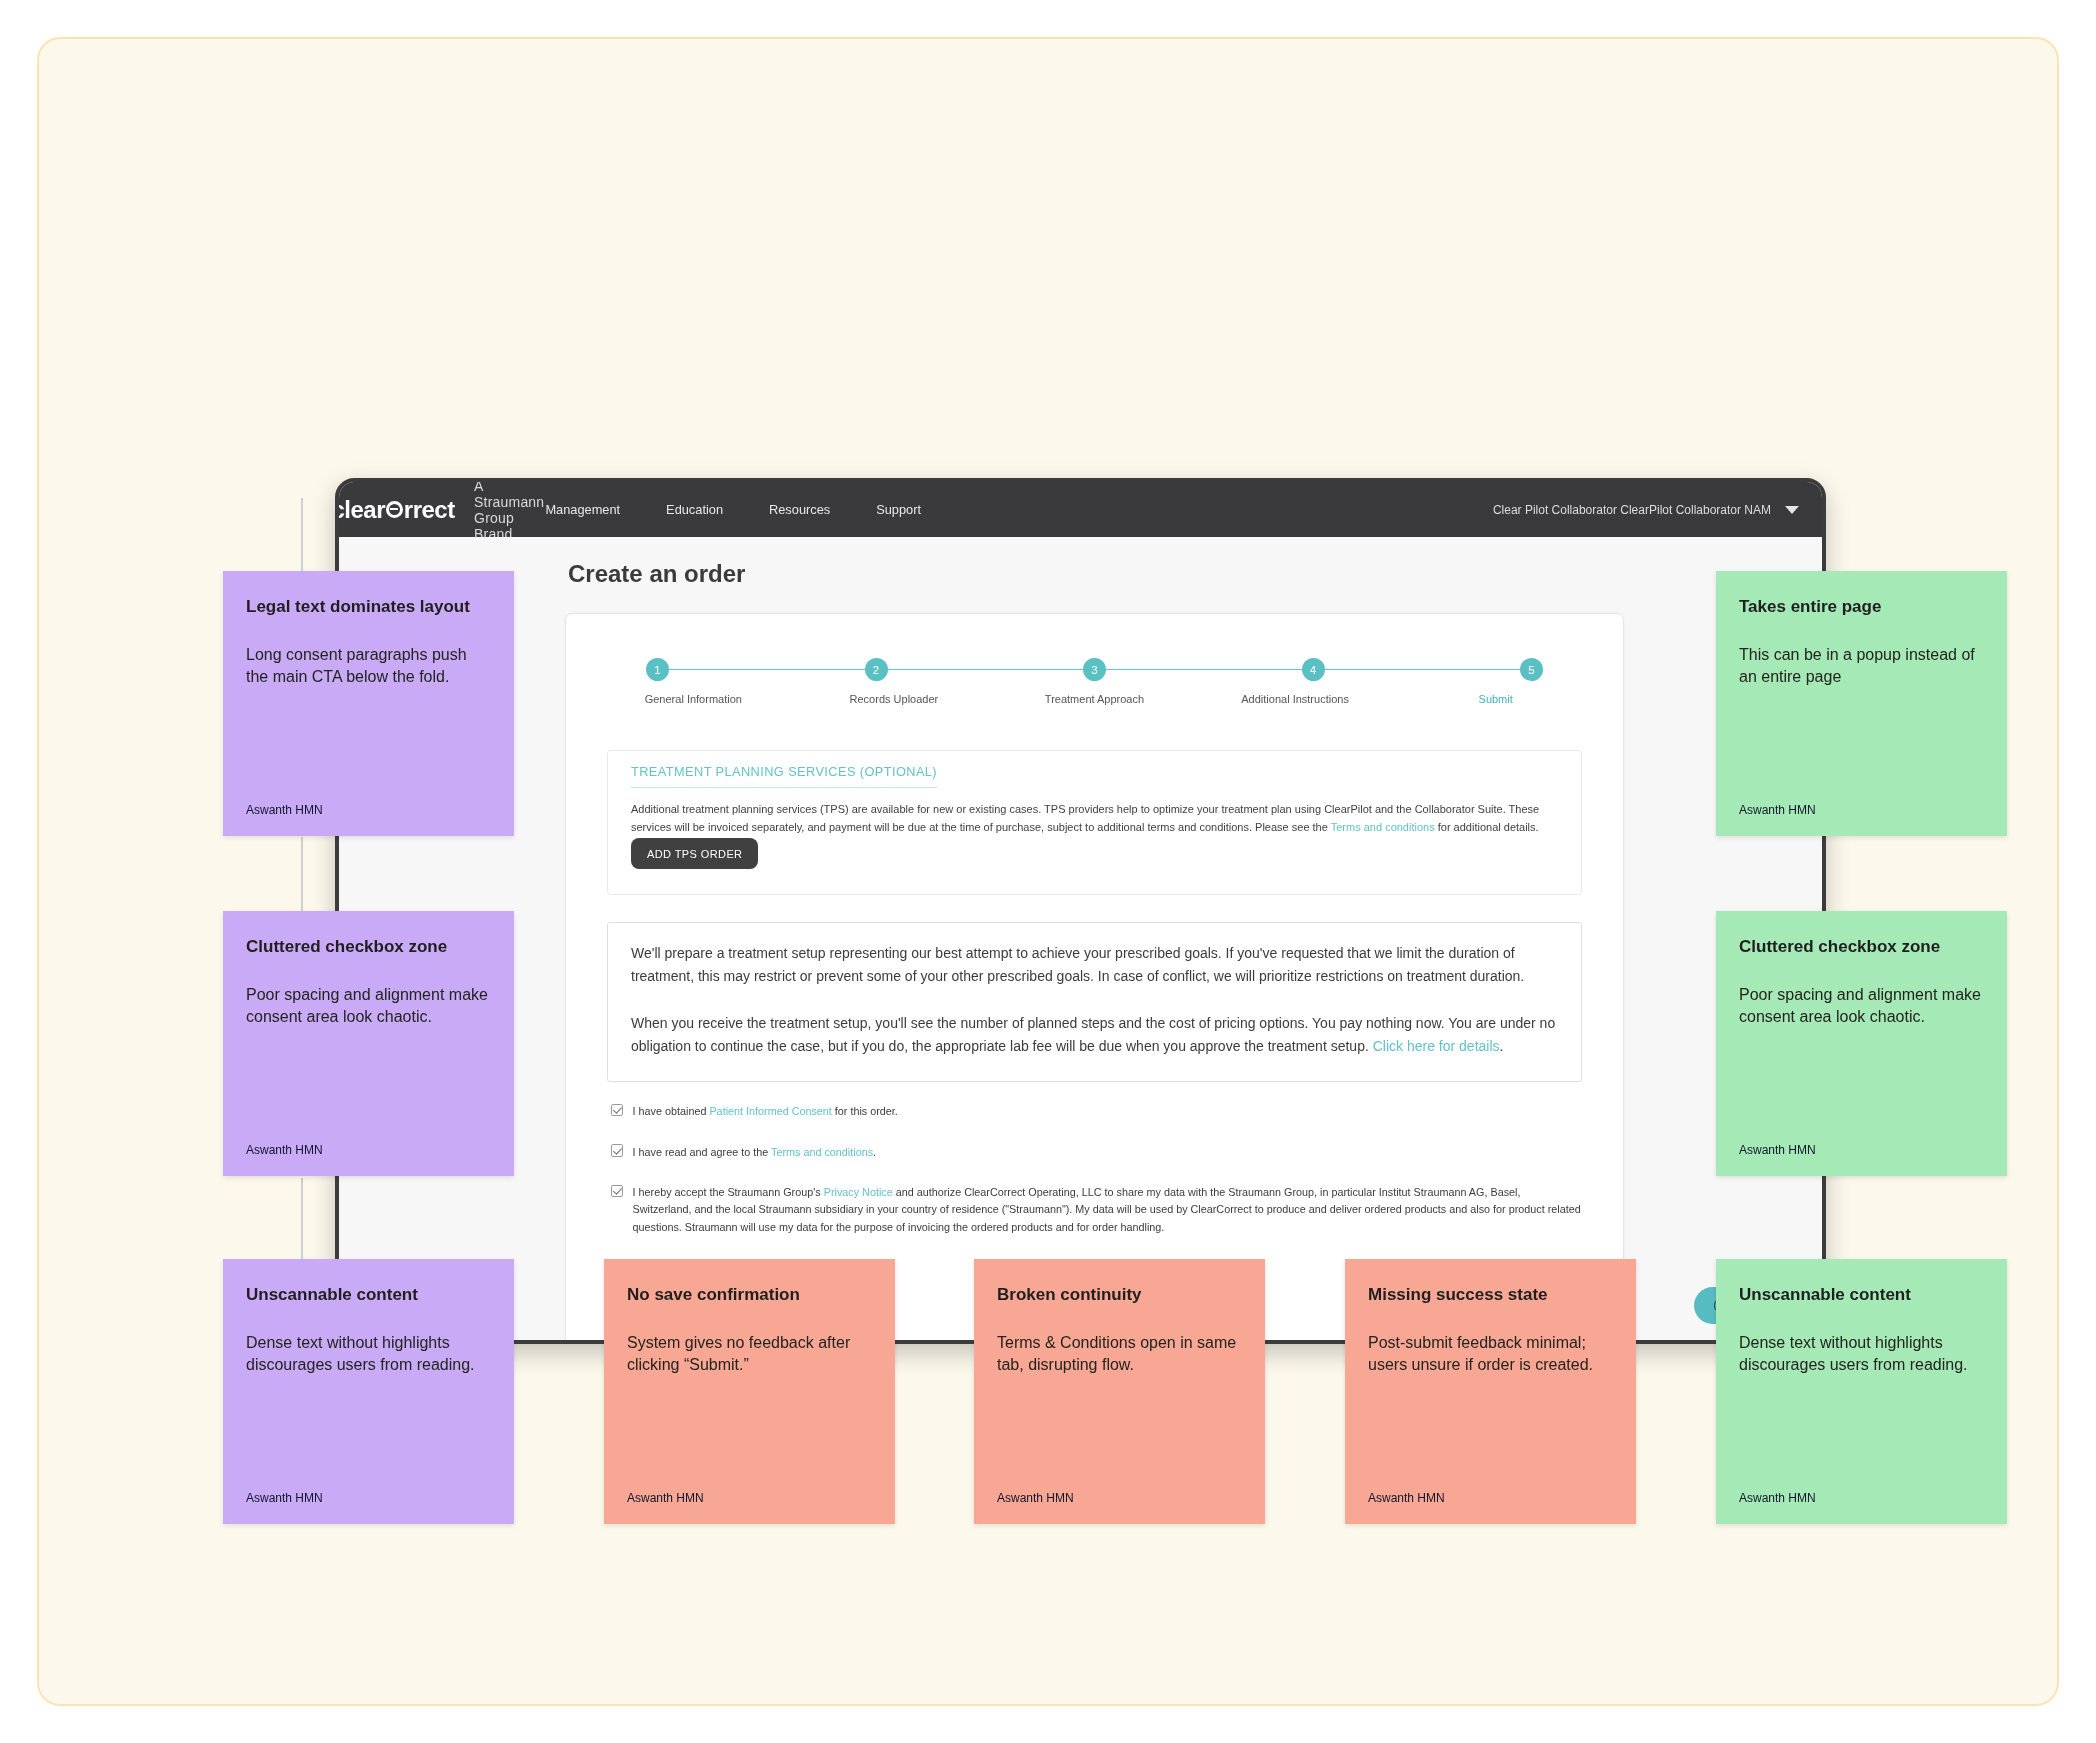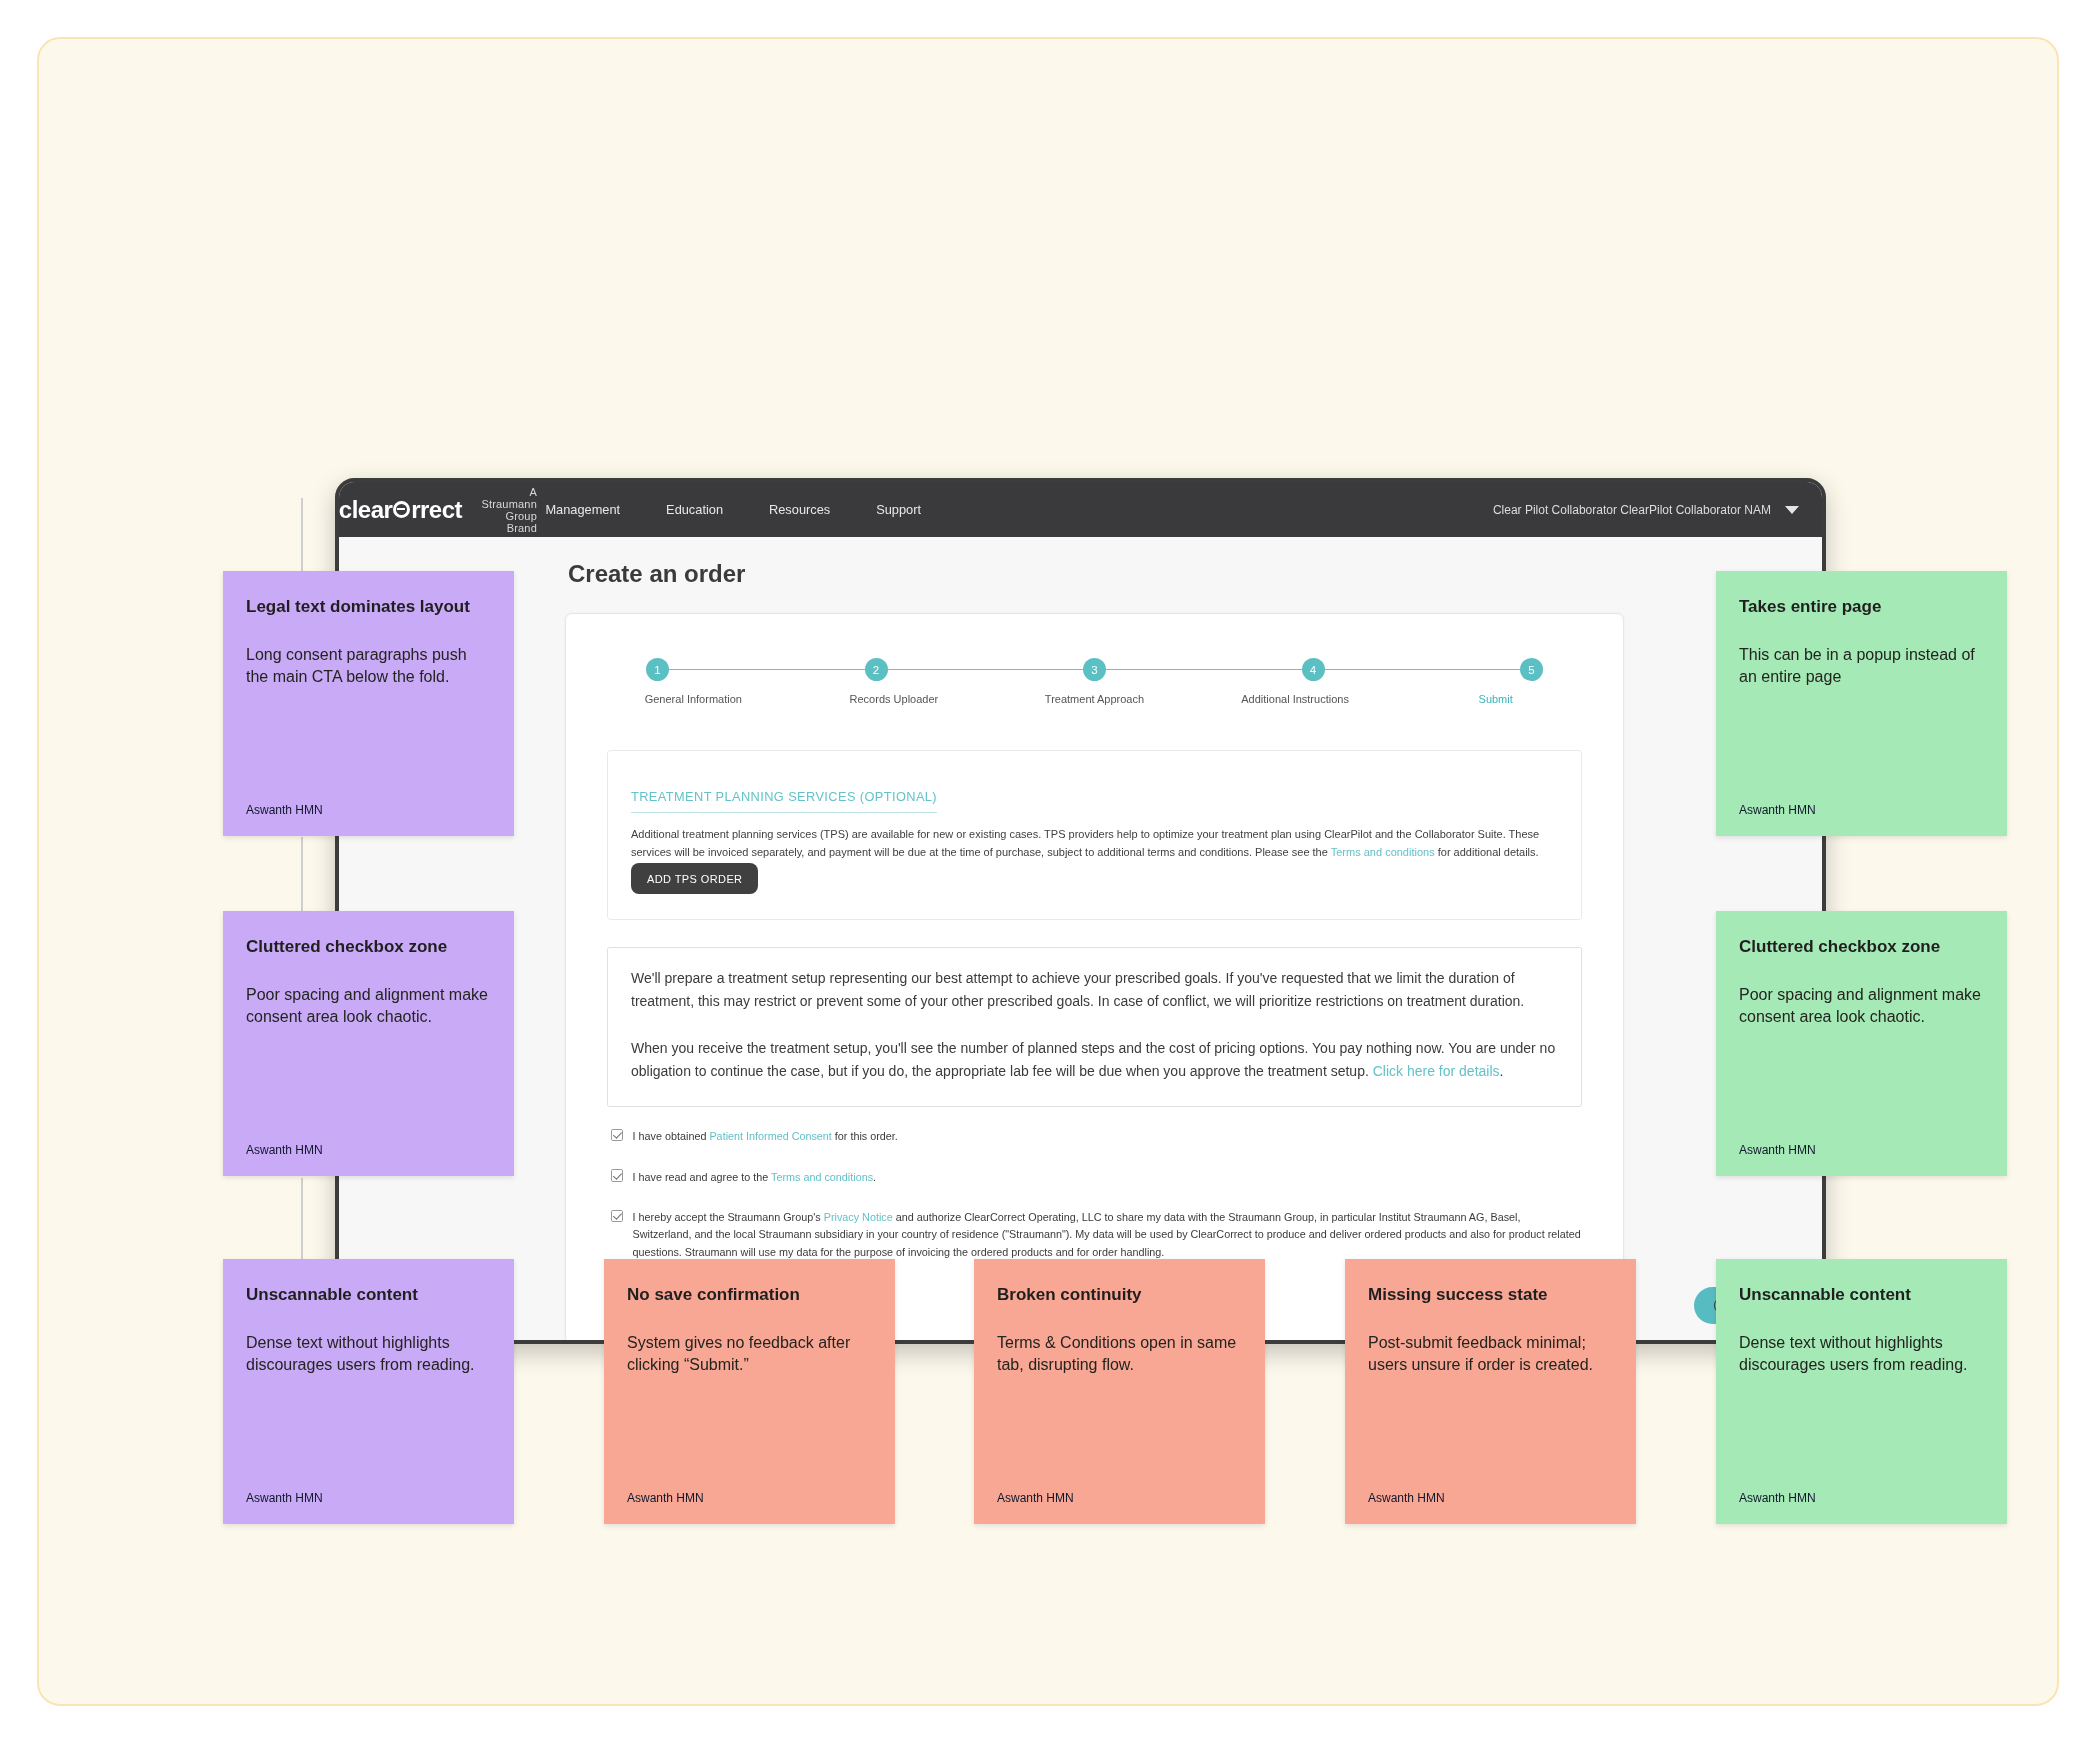--- a/index.html
+++ b/index.html
@@ -43,21 +43,21 @@
   }
   .logo-o {
     display: inline-block; width: 17px; height: 17px; border-radius: 50%;
     border: 3.5px solid #fff; position: relative; margin: 0 0.9px;
     vertical-align: middle;
   }
   .logo-o::after {
     content: ""; position: absolute; left: 0.9px; top: 4px;
     width: 8px; height: 2.2px; background: #fff;
   }
-  .logo-sub { color: #d8d8d8; font-size: 11px; letter-spacing: 0.2px; margin-top: 1px; margin-left: 19.4px; text-align: right; }
+  .logo-sub { color: #d8d8d8; font-size: 14px; letter-spacing: 0.2px; margin-top: 1px; margin-left: 19.4px; }
   .nav-links { display: flex; gap: 46px; margin-left: 28px; }
   .nav-links span { color: #e8e8e8; font-size: 12.8px; }
   .nav-right {
     position: absolute; right: 23px; top: 50%; transform: translateY(-50%);
     display: flex; align-items: center; gap: 14px;
   }
   .nav-right .acct { color: #dcdcdc; font-size: 12px; }
   .caret {
     width: 0; height: 0; border-left: 7px solid transparent;
     border-right: 7px solid transparent; border-top: 8px solid #e4e4e4;
@@ -92,21 +92,21 @@
   .step-line { height: 1.8px; background: #64c4c8; flex: 1 1 auto; }
   .step-labels { display: flex; margin-top: 12.4px; }
   .step-labels .lbl { font-size: 11px; color: #555; text-align: center; }
   .step-labels .lbl.active { color: #39b4bb; }
 
   
   .tps-box {
     margin: 23px 0 0 0;
     border: 0.9px solid #e9e9ea;
     border-radius: 3.5px;
-    padding: 37px 23px 25px 23px;
+    padding: 12px 23px 25px 23px;
     background: #fff;
   }
   .tps-title {
     color: #63c3c8; font-size: 12.8px; letter-spacing: 0.4px;
     padding-bottom: 8px; border-bottom: 0.9px solid #bfe5e7;
     display: inline-block;
   }
   .tps-text {
     margin-top: 13.2px; font-size: 11px; line-height: 1.62; color: #3f3f3f;
   }

